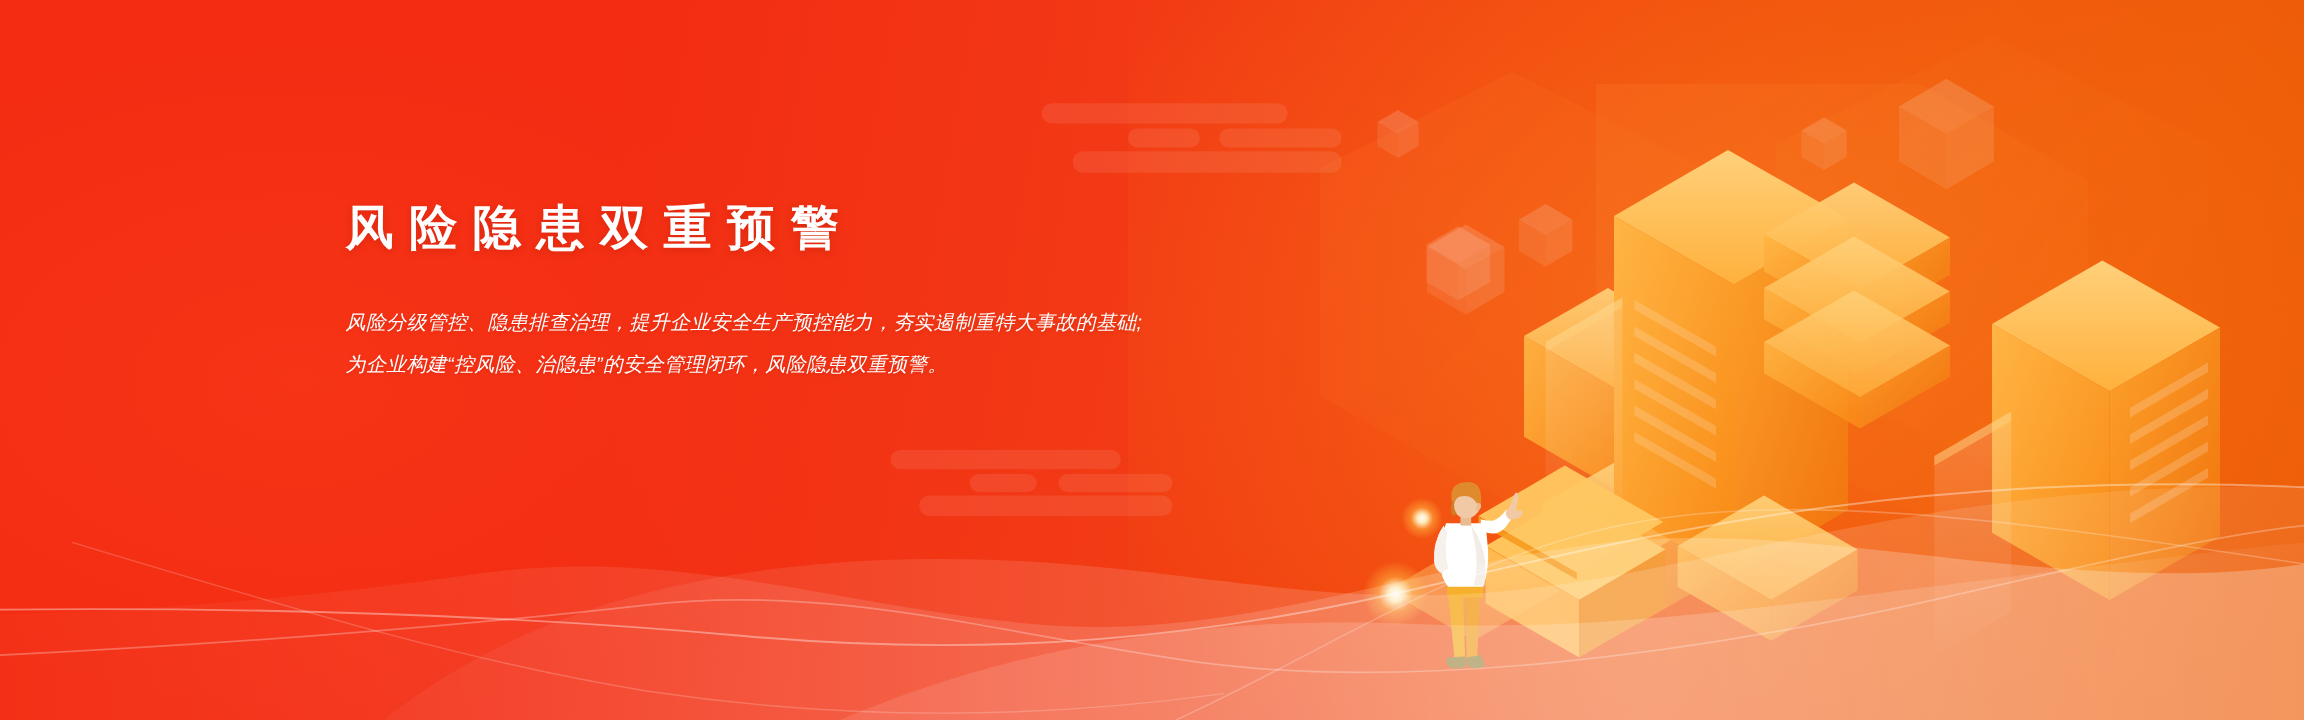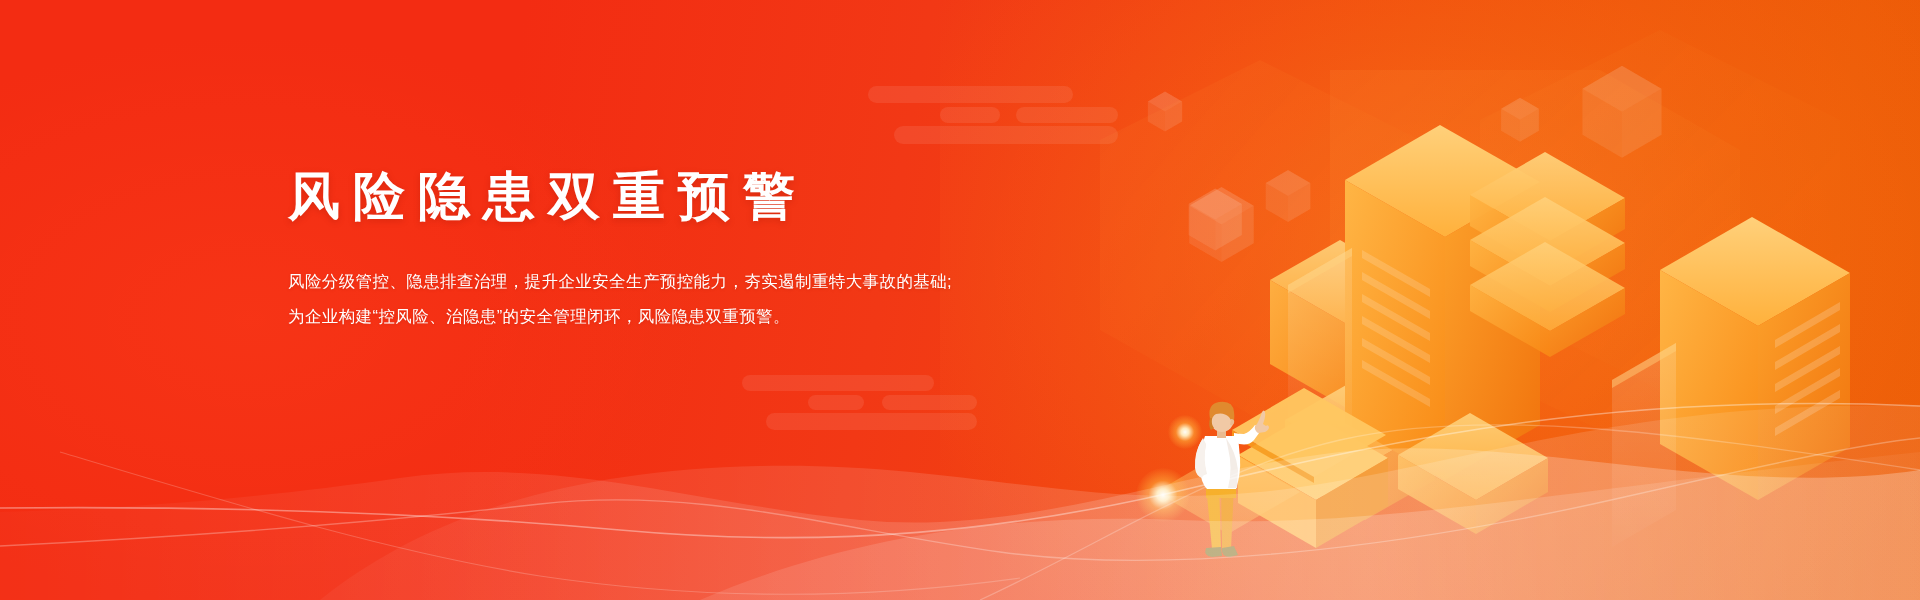--- a/index.html
+++ b/index.html
@@ -34,37 +34,39 @@
 
   .layer{ position:absolute; left:0; top:0; width:1920px; height:600px; }
   .layer svg{ display:block; width:1920px; height:600px; }
 
   
   .copy{
     position:absolute; left:288px; top:170px;
     width:700px;
   }
   .headline{
-    font-size:52px;
+    font-size:40px;
     line-height:1;
     letter-spacing:13px;
     font-weight:700;
     color:#ffffff;
     white-space:nowrap;
     text-shadow:0 2px 6px rgba(150,20,0,.28);
+    font-family:Liberation Serif, serif;
   }
   .sub{
     margin-top:42px;
     font-size:16.5px;
     line-height:35px;
     color:#ffffff;
     letter-spacing:.4px;
     font-weight:400;
     white-space:nowrap;
     text-shadow:0 1px 3px rgba(150,20,0,.22);
+    font-style:italic;
   }
   .sub .line{ display:block; }
 
   
   .cloud{ position:absolute; pointer-events:none; }
   .cloud i{
     display:block; position:absolute;
     background:rgba(255,255,255,.085);
     border-radius:40px;
   }

